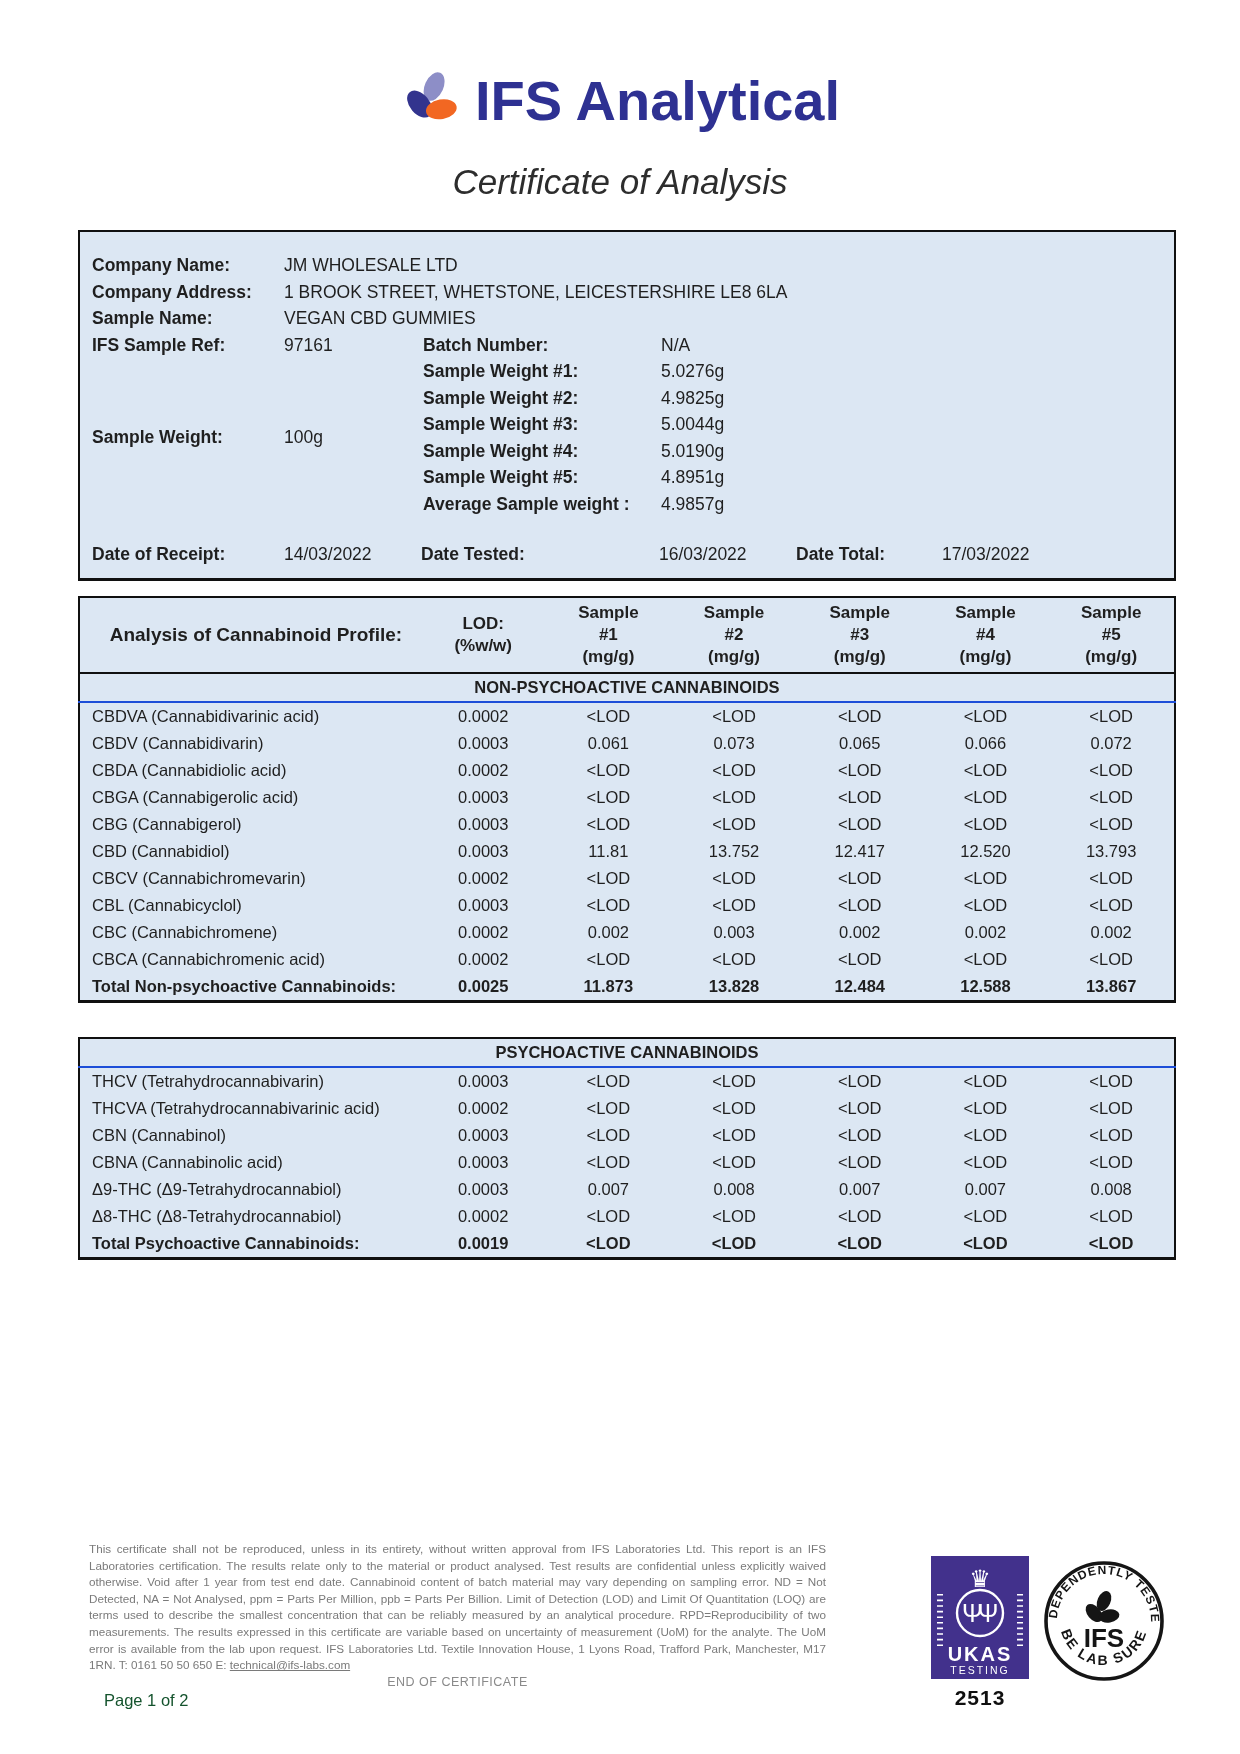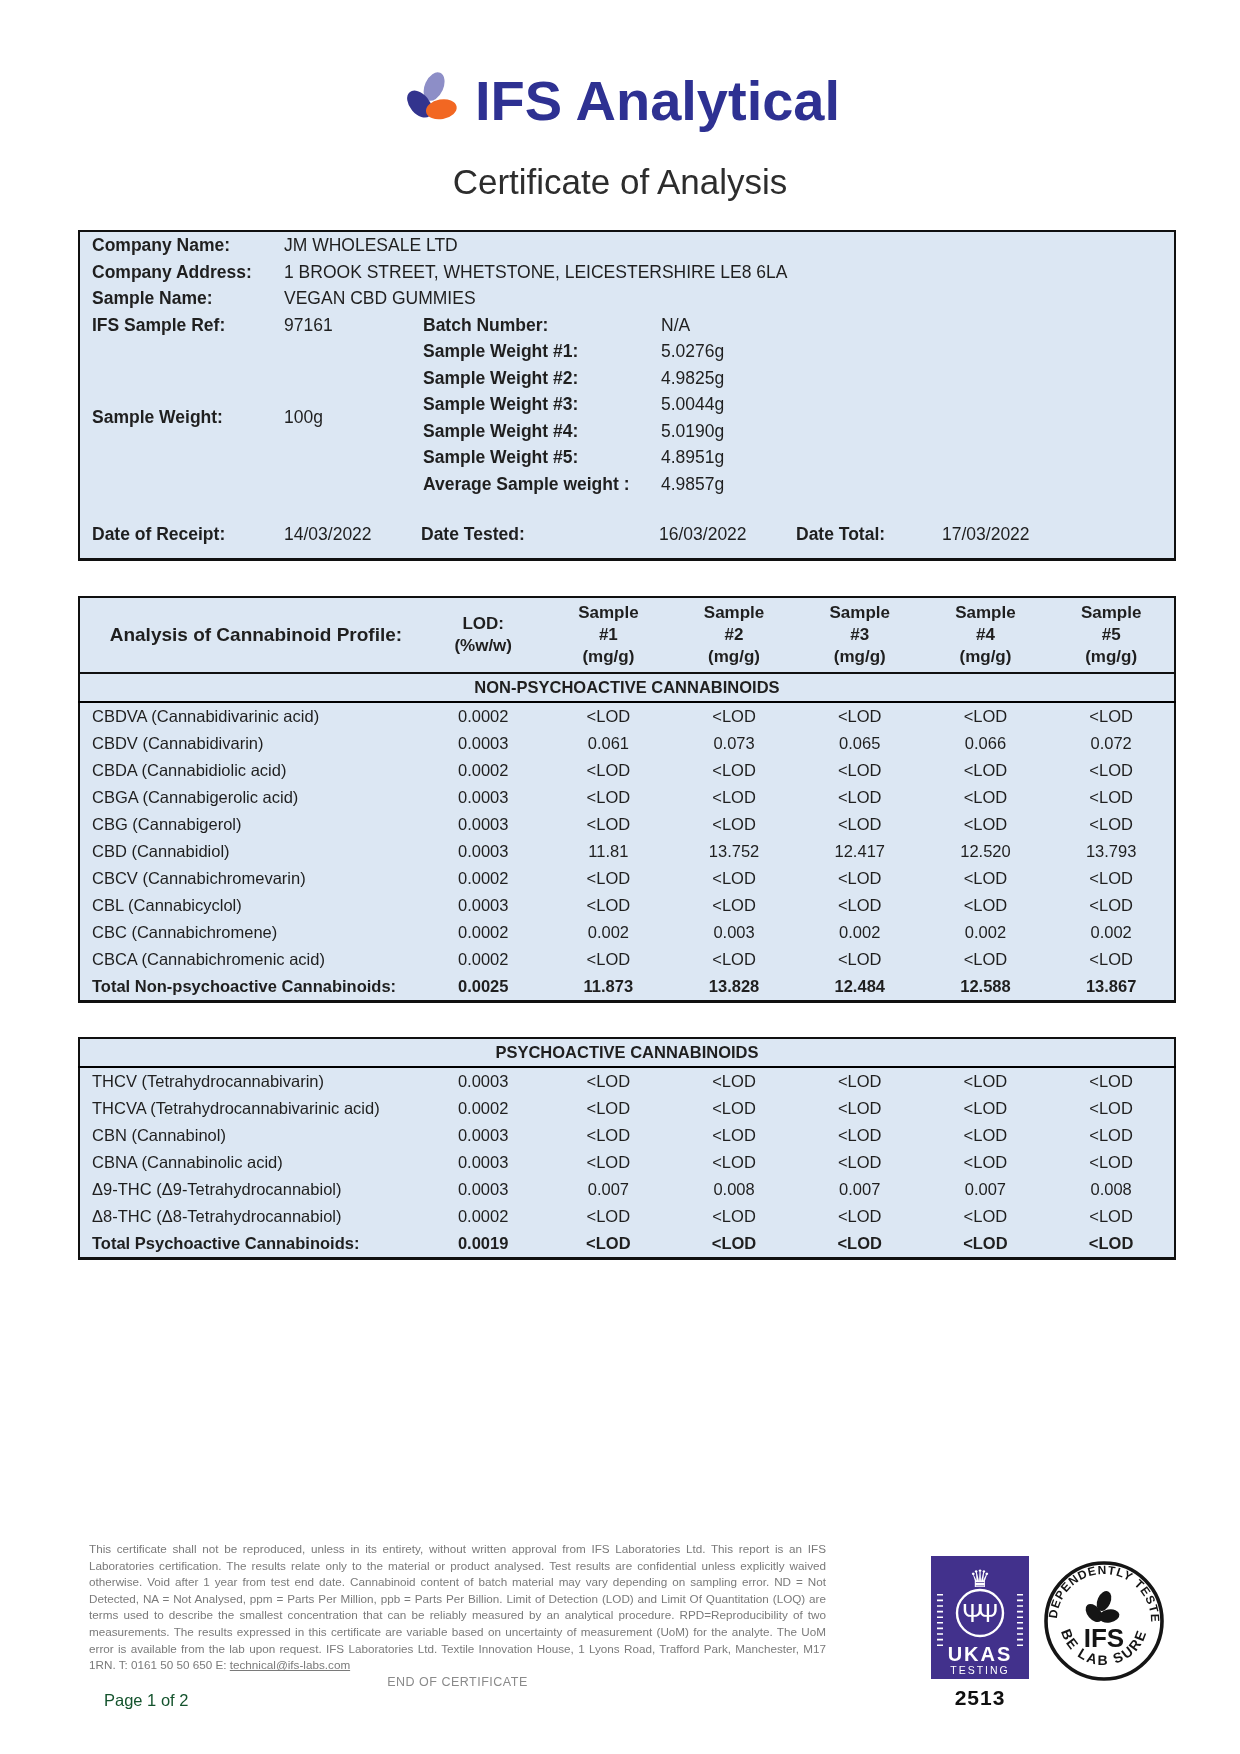--- a/index.html
+++ b/index.html
@@ -2,25 +2,25 @@
 <html style="--light-blue: #dce7f3; --brand-blue: #2e3192; --logo-purple: #8d8ec7; --logo-orange: #f26722; --ukas-purple: #42318c; --text-dark: #1f1f1f; --text-grey: #7a7a7a;"><head>
 <meta charset="utf-8">
 <style>
   html,body{margin:0;padding:0;}
   body{width:1240px;height:1754px;background:#ffffff;font-family:"Liberation Sans",sans-serif;}
   .page{position:relative;width:1240px;height:1754px;overflow:hidden;background:#ffffff;color:var(--text-dark,#1f1f1f);}
 
   
   .logo-row{position:absolute;top:68px;left:0;right:0;display:flex;justify-content:center;align-items:center;gap:13px;}
   .brand{font-size:56px;font-weight:700;color:var(--brand-blue,#2e3192);text-align:right;}
-  .cert-title{position:absolute;top:162px;left:0;right:0;text-align:center;font-size:35px;font-weight:400;color:#2d2d2d;}
+  .cert-title{position:absolute;top:162px;left:0;right:0;text-align:center;font-size:35px;font-weight:400;color:#2d2d2d;font-style:italic;}
 
   
   .info-box{position:absolute;left:78px;top:230px;width:1098px;box-sizing:border-box;background:var(--light-blue,#dce7f3);
-    border:2px solid #101010;border-bottom-width:3px;padding:0 0 10px 0;font-size:17.5px;}
+    border:2px solid #101010;border-bottom-width:3px;padding:20px 0 10px 0;font-size:17.5px;}
   .info-row{display:flex;line-height:26.5px;white-space:nowrap;}
   .cell{flex:0 0 auto;}
   .lbl{font-weight:700;}
   .l1{margin-left:12px;width:192px;}
   .v1{width:139px;}
   .l2{width:238px;}
   .v2{flex:1 1 auto;}
   .vA{width:137px;}
   .l3{width:146px;}
   .shift{transform:translateY(13px);}
@@ -28,21 +28,21 @@
 
   
   .analysis-table{position:absolute;left:78px;width:1098px;border-collapse:collapse;table-layout:fixed;
     background:var(--light-blue,#dce7f3);font-size:16.5px;color:var(--text-dark,#1f1f1f);
     border:2px solid #101010;border-bottom-width:3px;}
   .analysis-table td,.analysis-table th{box-sizing:border-box;}
   .t1{top:596px;}
   .t2{top:1037px;}
   .hdr th{border-bottom:2px solid #101010;height:76px;line-height:22px;vertical-align:middle;font-weight:700;font-size:17px;}
   th.profile{font-size:19px;text-align:center;padding-left:12px;}
-  .band td{font-weight:700;font-size:16.5px;text-align:left;padding:5px 12px;border-bottom:2px solid #000000;height:auto;margin-top:25px;}
+  .band td{font-weight:700;font-size:16.5px;text-align:left;padding:5px 12px;border-bottom:2px solid #1d4ed8;height:auto;margin-top:25px;}
   .analysis-table td{text-align:center;padding:3px 2px;height:27px;line-height:21px;}
   .analysis-table td.analyte{text-align:left;padding-left:12px;}
   tr.total td{font-weight:700;}
 
   
   .disclaimer{position:absolute;left:89px;top:1541px;width:737px;font-size:11.7px;line-height:16.6px;color:var(--text-grey,#7a7a7a);text-align:justify;}
   .email{color:var(--text-grey,#7a7a7a);text-decoration:underline;cursor:pointer;margin-top:20px;}
   .end-cert{position:absolute;left:89px;top:1675px;width:737px;text-align:center;font-size:12.5px;color:#8a8a8a;letter-spacing:.5px;}
   .page-num{position:absolute;left:104px;top:1691px;font-size:16.5px;color:#14532d;}
   .ukas-wrap{position:absolute;left:931px;top:1556px;width:98px;text-align:center;}

